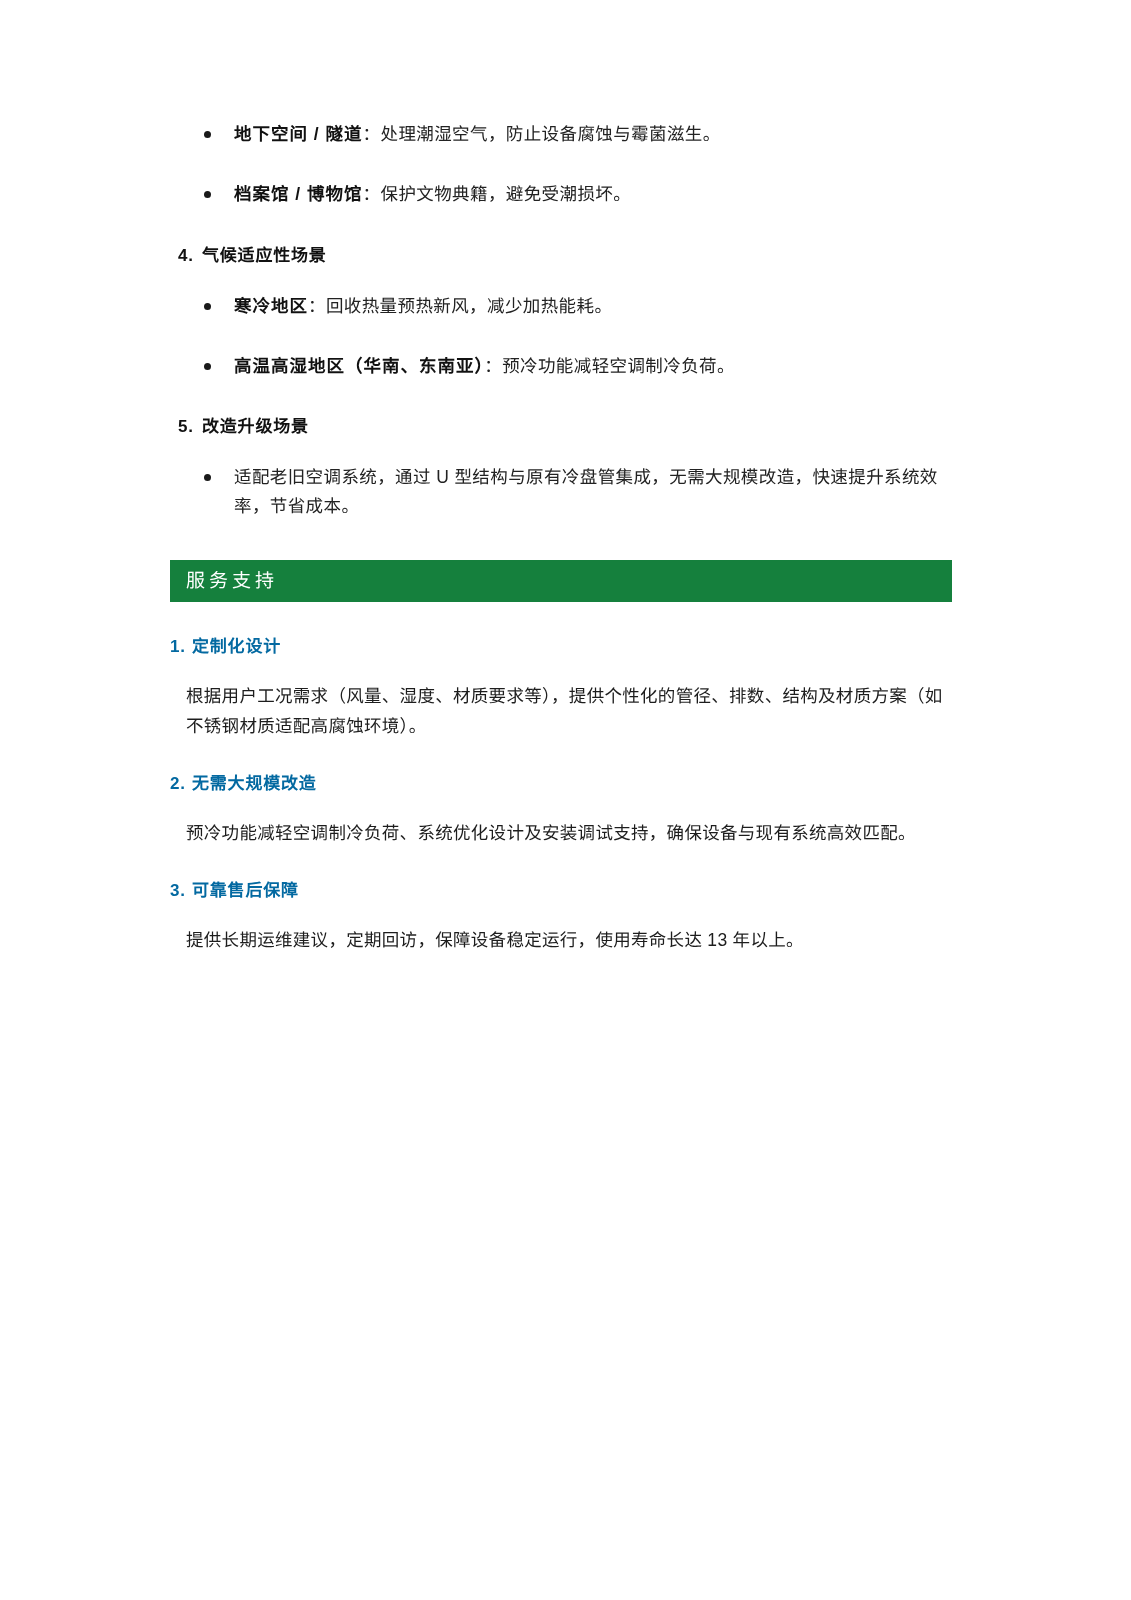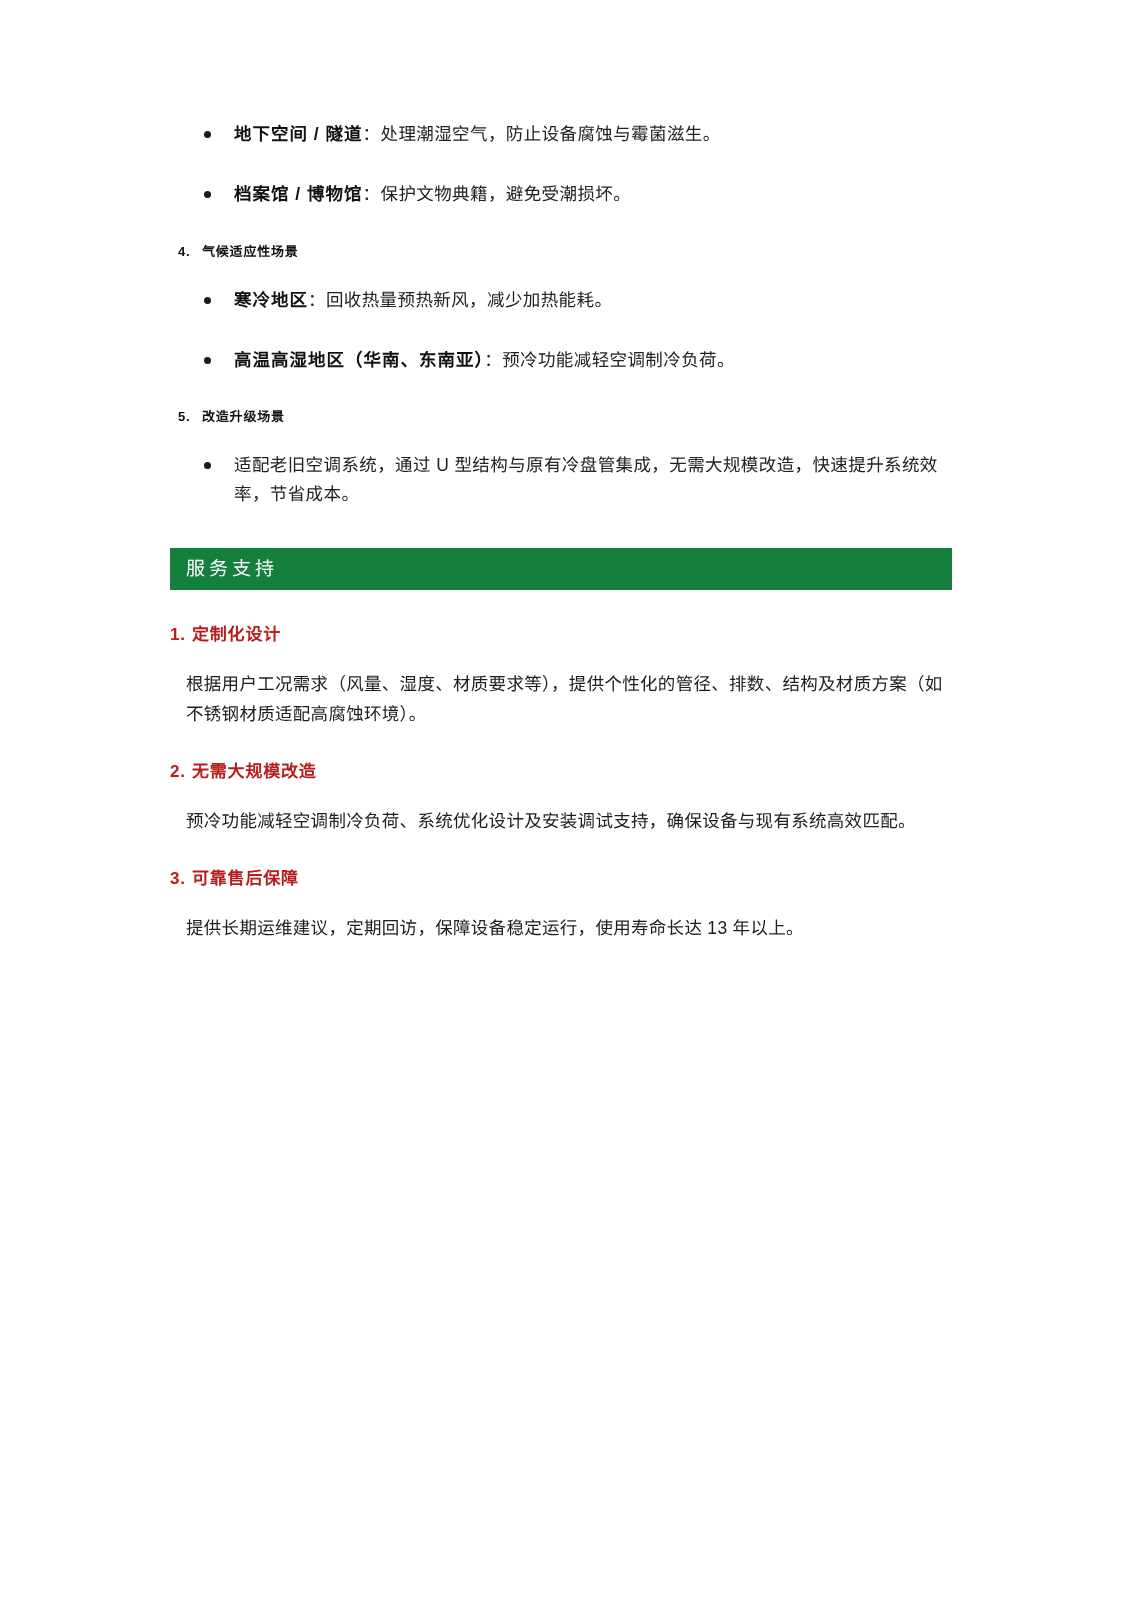--- a/index.html
+++ b/index.html
@@ -55,21 +55,21 @@
     border-radius: 50%;
   }
   .lead {
     font-weight: bold;
     color: #111111;
     letter-spacing: 1px;
   }
 
   
   .num-heading {
-    font-size: 13px;
+    font-size: 17px;
     font-weight: bold;
     color: #111111;
     margin: 0 0 26px 0;
     padding-left: 8px;
     letter-spacing: 0.8px;
   }
   .num-heading .num {
     display: inline-block;
     min-width: 24px;
   }
@@ -85,21 +85,21 @@
     font-size: 19px;
     letter-spacing: 4px;
     width: 782px;
     box-sizing: border-box;
   }
 
   
   .svc-heading {
     font-size: 17px;
     font-weight: bold;
-    color: #b91c1c;
+    color: #0369a1;
     margin: 0 0 24px 0;
     letter-spacing: 0.8px;
   }
   .svc-heading .num { display: inline-block; min-width: 22px; }
   .svc-para {
     font-size: 17.5px;
     line-height: 1.72;
     margin: 0 0 28px 16px;
     letter-spacing: 0.3px;
     color: #1d1d1d;

